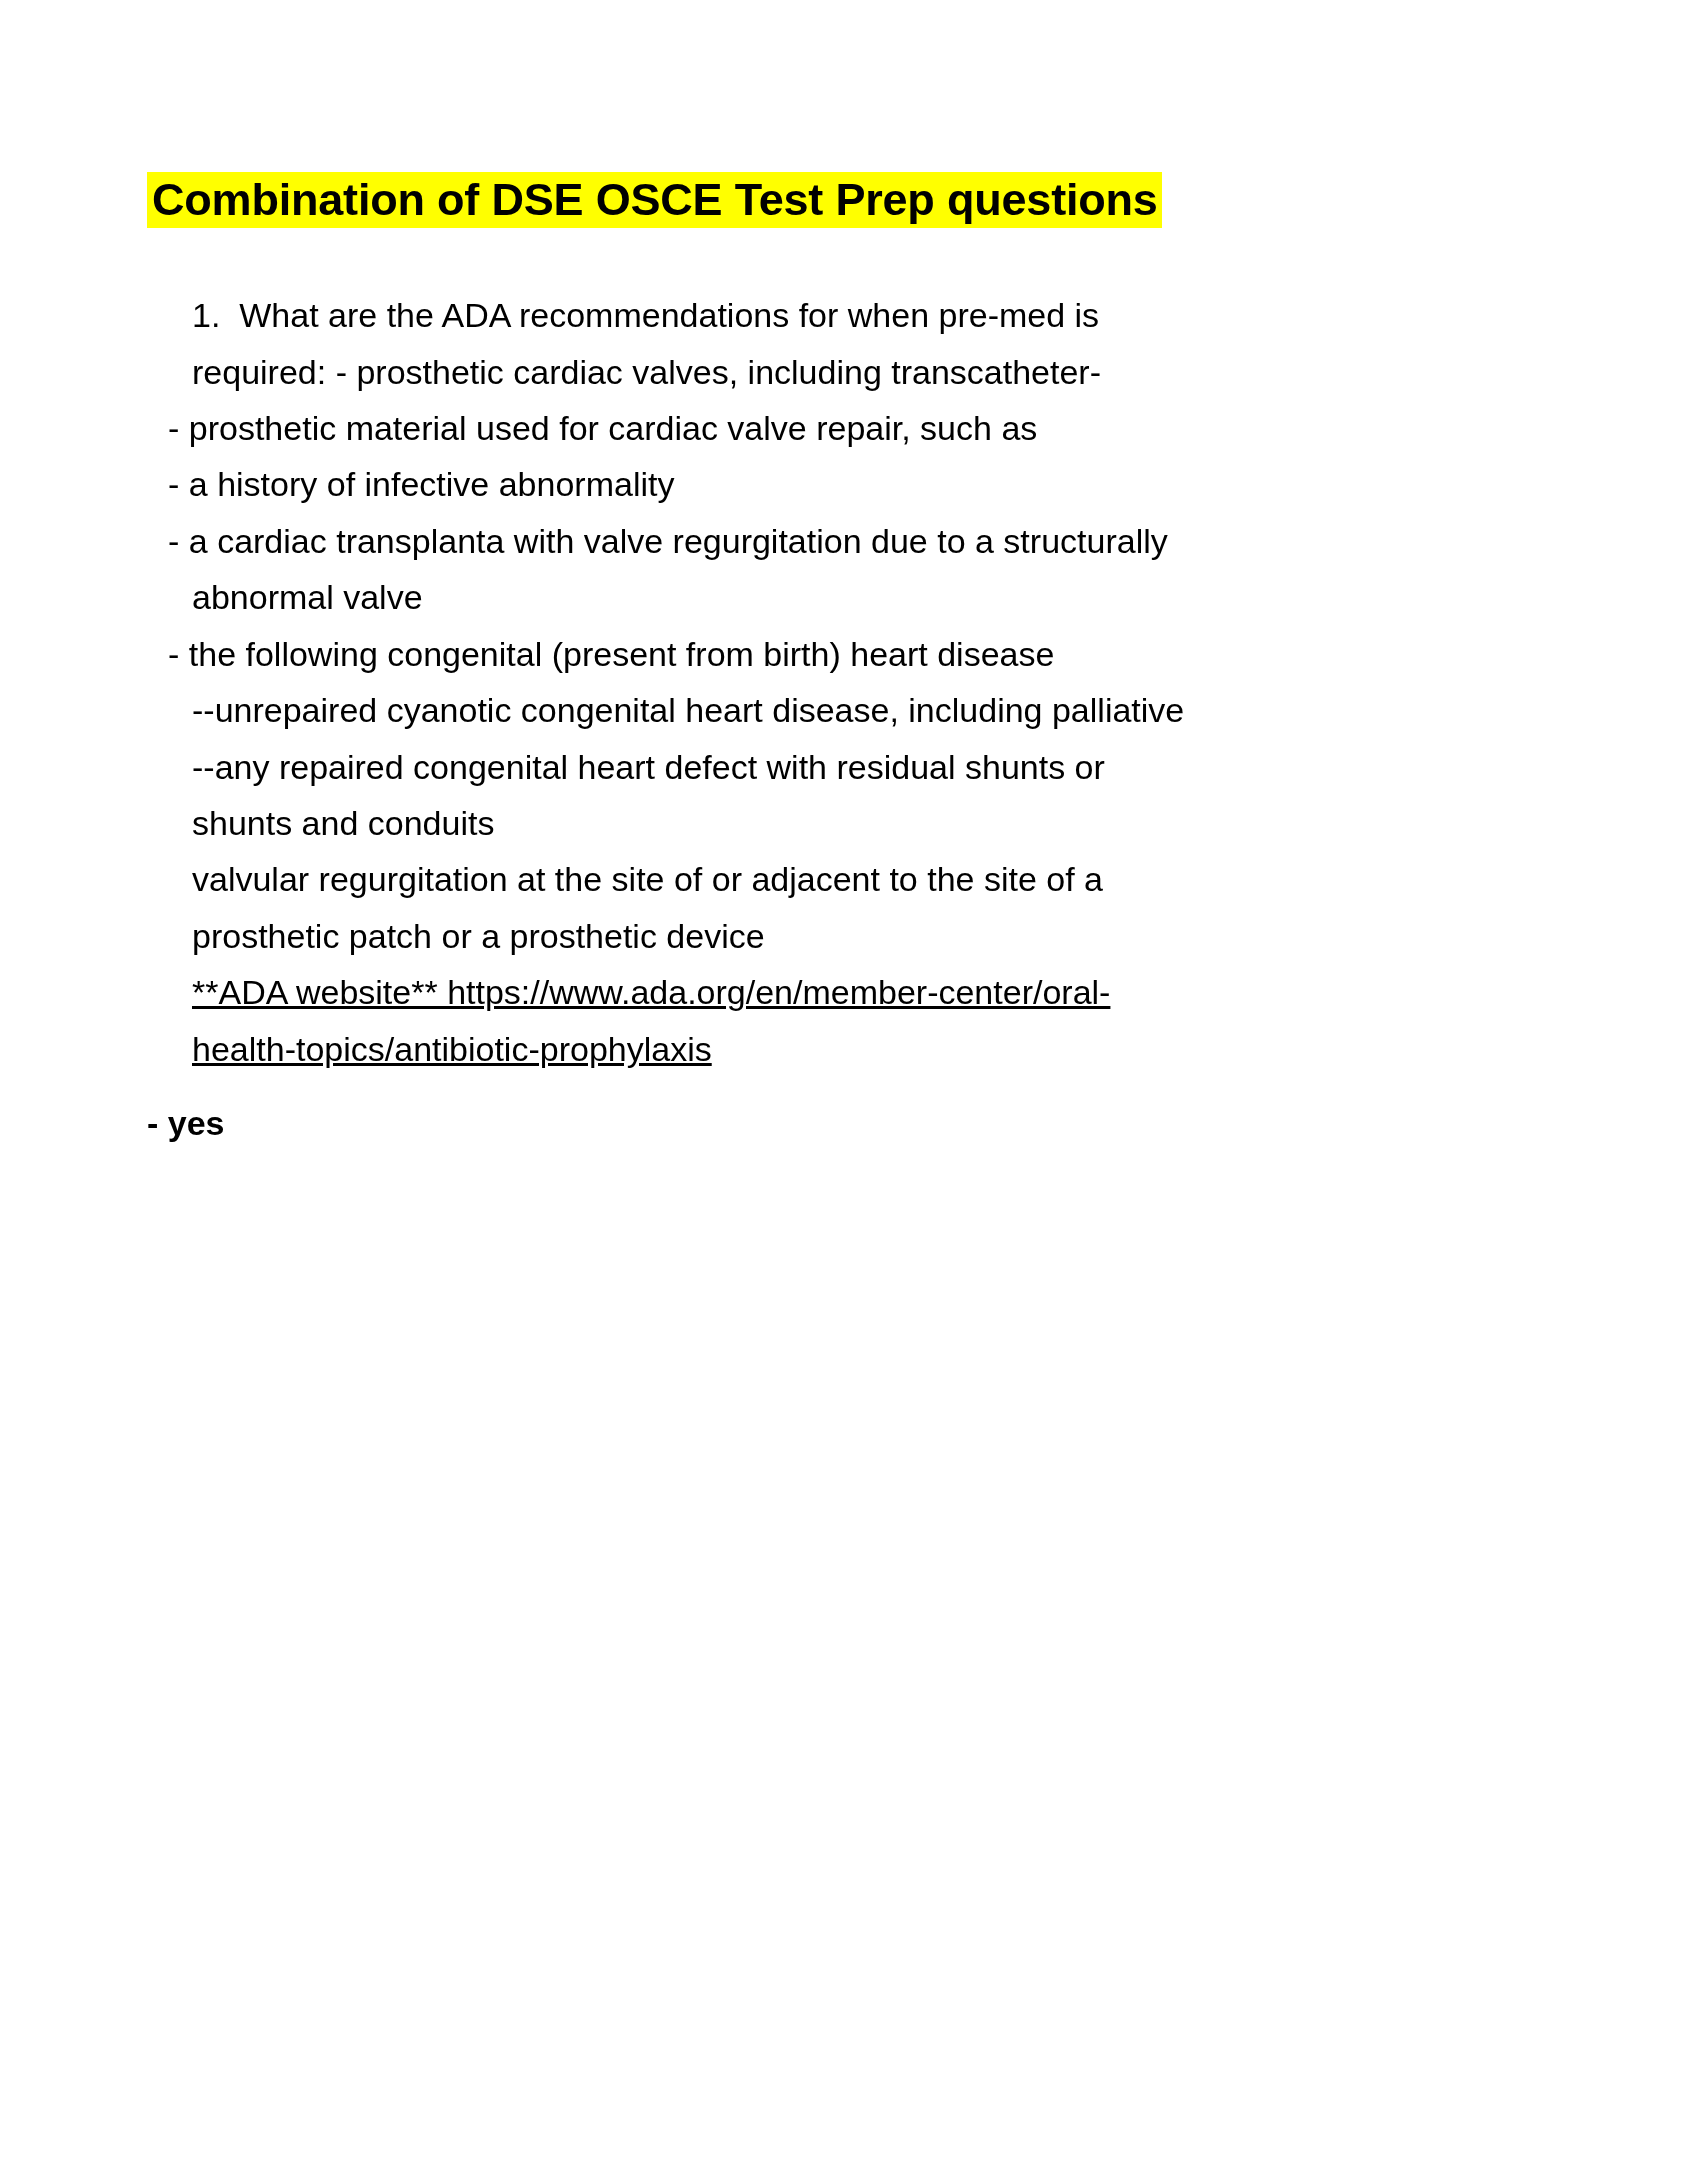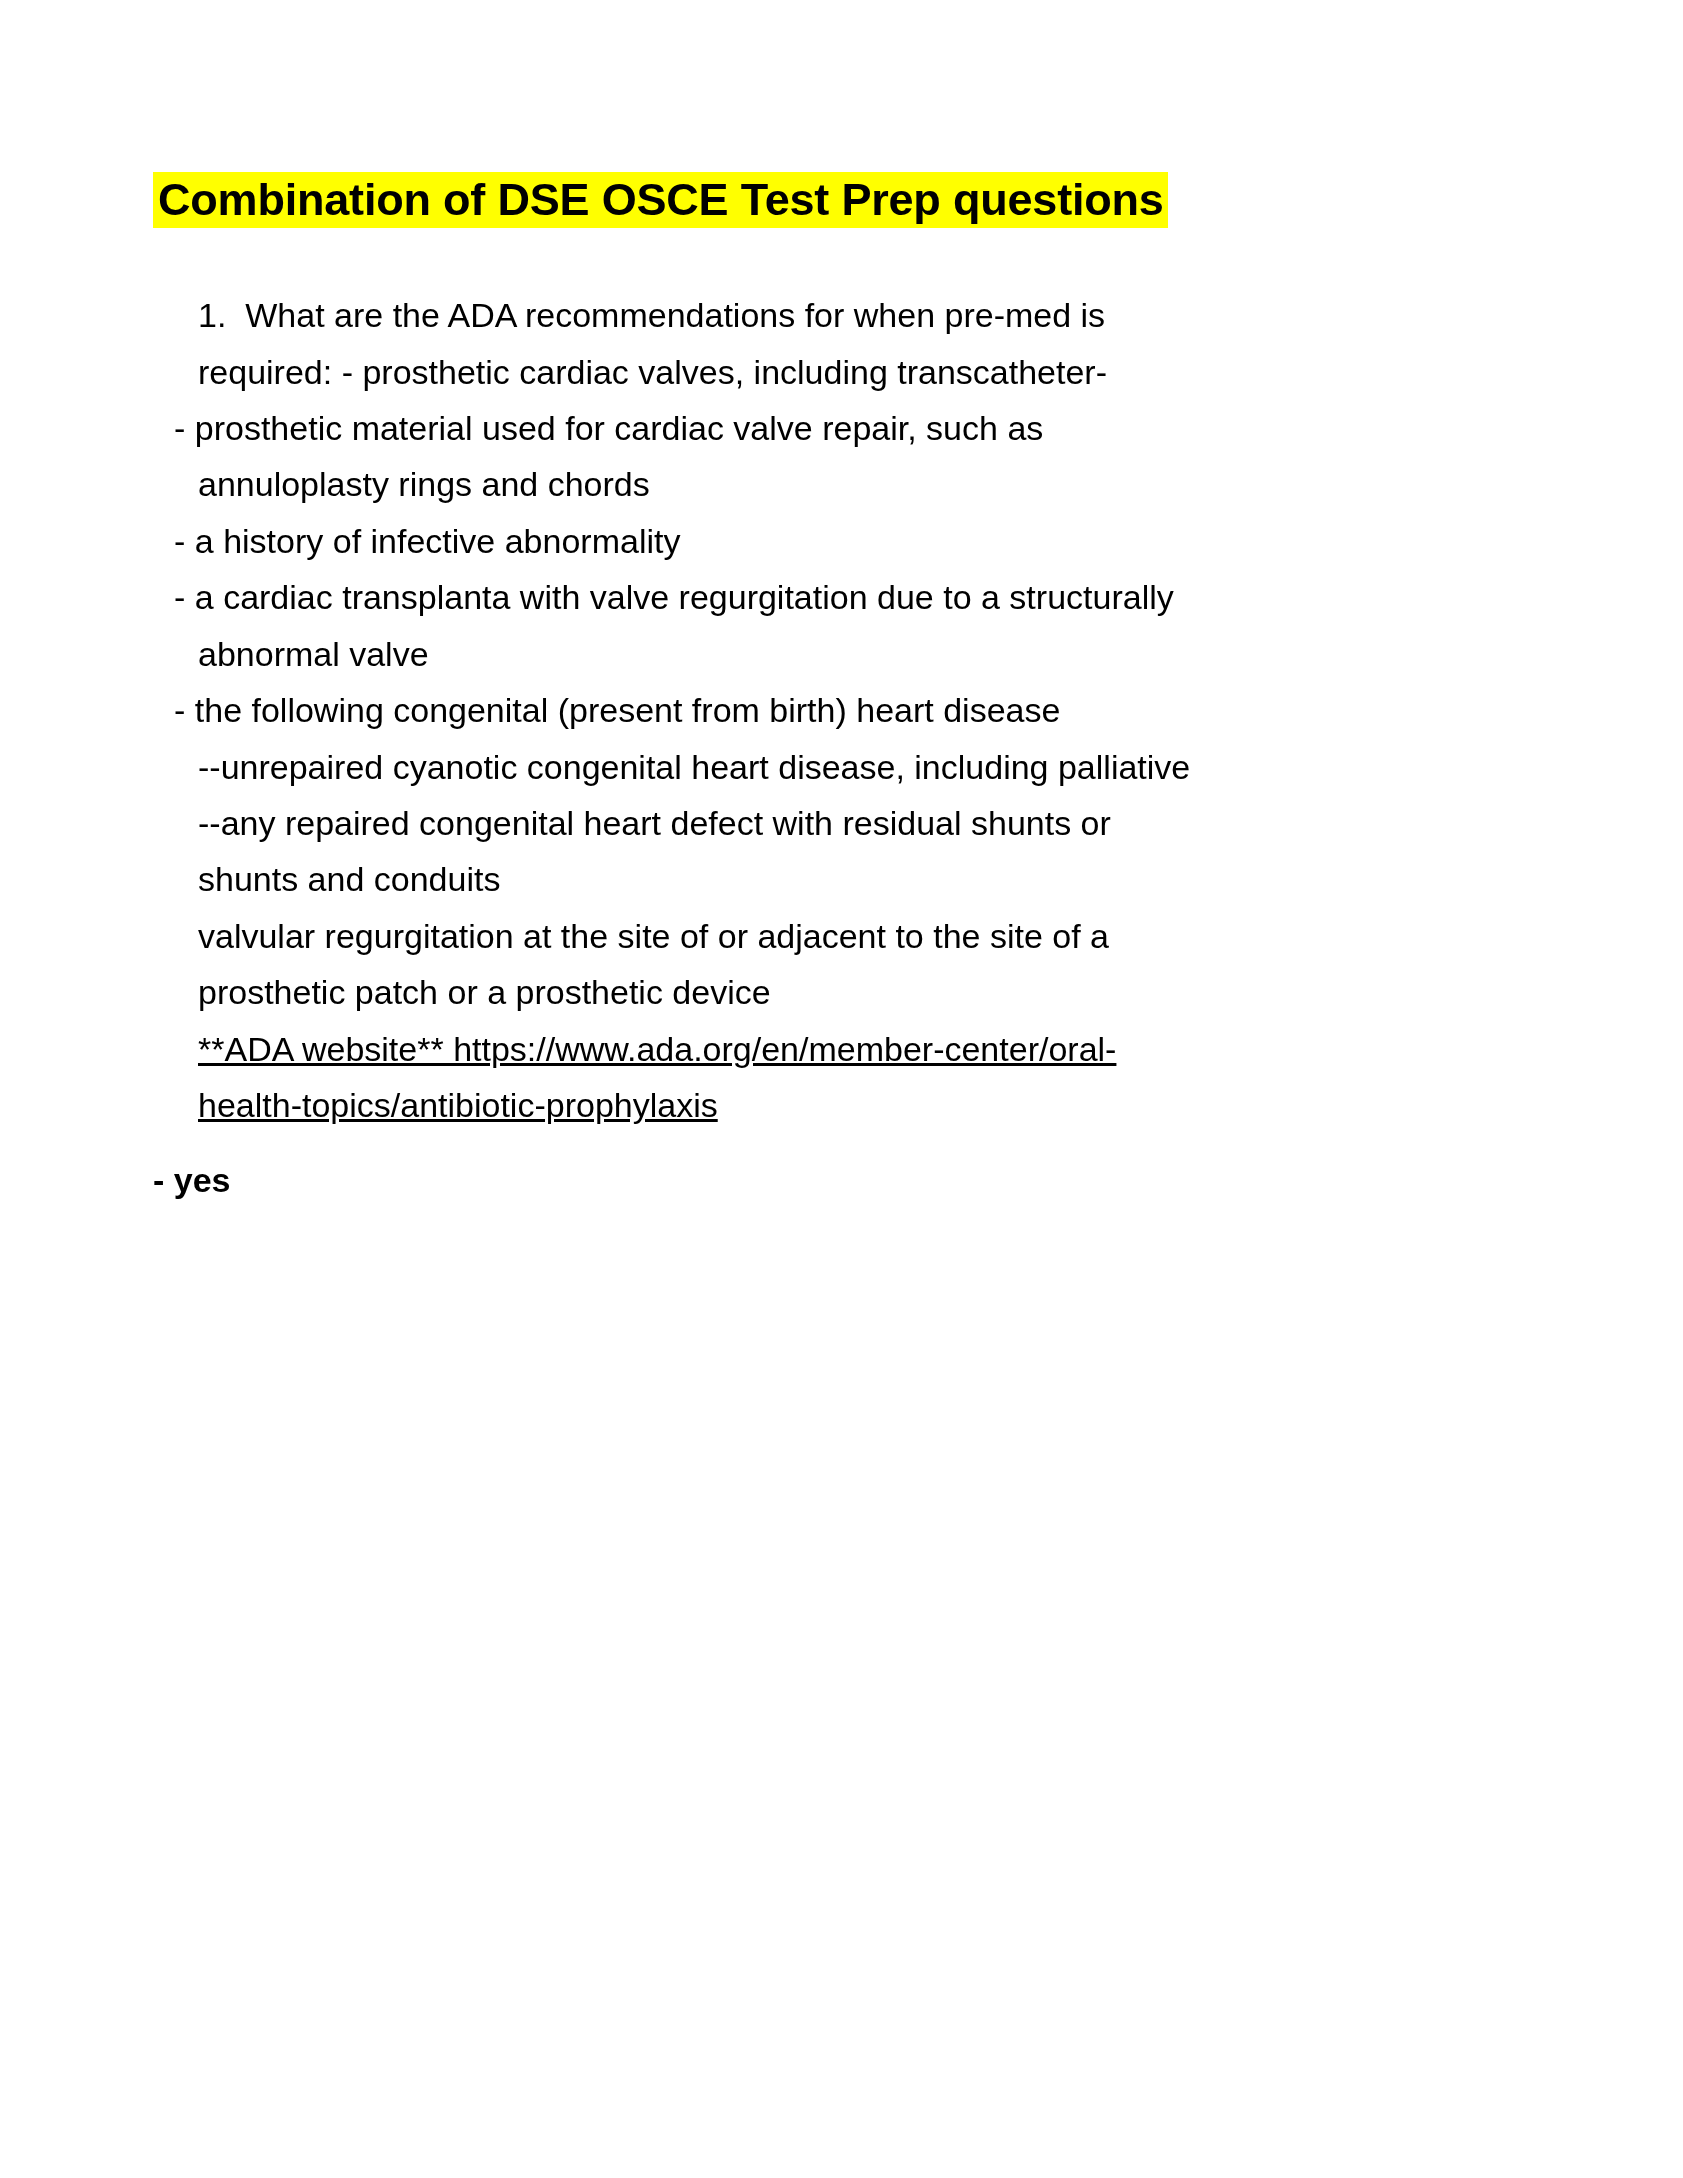--- a/index.html
+++ b/index.html
@@ -18,21 +18,21 @@
     position: relative;
     width: 1683px;
     height: 2178px;
     background: #ffffff;
     box-sizing: border-box;
     padding: 0;
     overflow: hidden;
   }
   .doc-body {
     position: absolute;
-    left: 153px;
+    left: 147px;
     top: 173px;
     width: 1366px;
   }
 
   
   .title-row {
     margin: 0 0 61px 0;
     line-height: 1.18;
   }
   .title-text {
@@ -119,21 +119,20 @@
       </div>
 
       <div class="para contline">
         <span class="b">required:</span><span> - prosthetic cardiac valves, including transcatheter-</span>
       </div>
 
 
       <div class="para bullet">
         <span class="dash">- </span><span>prosthetic material used for cardiac valve repair, such as</span>
       </div>
-      <div class="para contline">annuloplasty rings and chords</div>
 
       <div class="para bullet">
         <span class="dash">- </span><span>a history of infective abnormality</span>
       </div>
 
       <div class="para bullet">
         <span class="dash">- </span><span>a cardiac transplanta with valve regurgitation due to a structurally</span>
       </div>
       <div class="para contline">abnormal valve</div>
 

